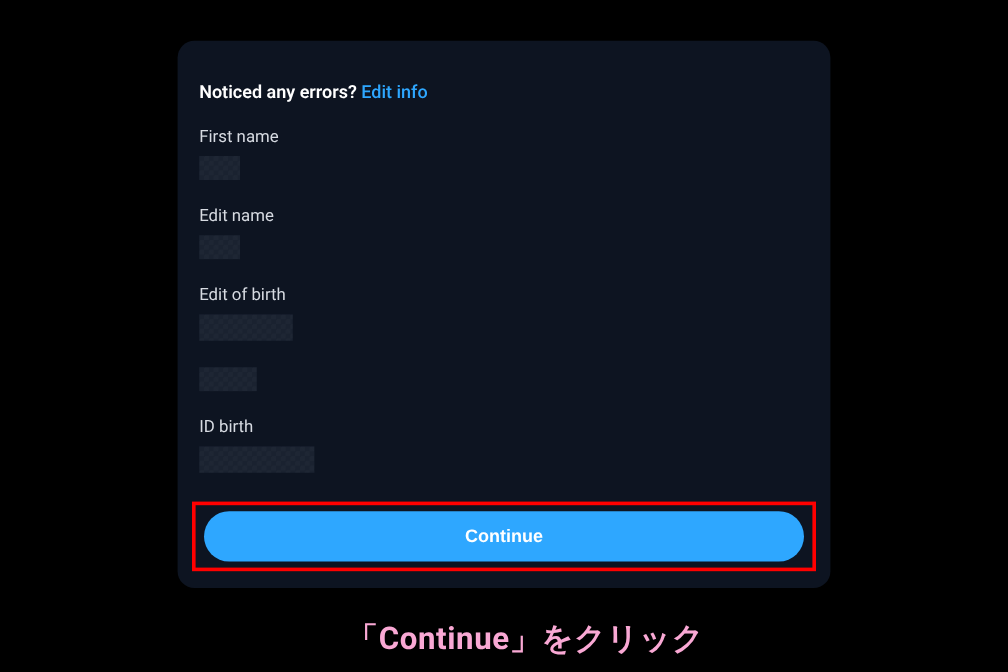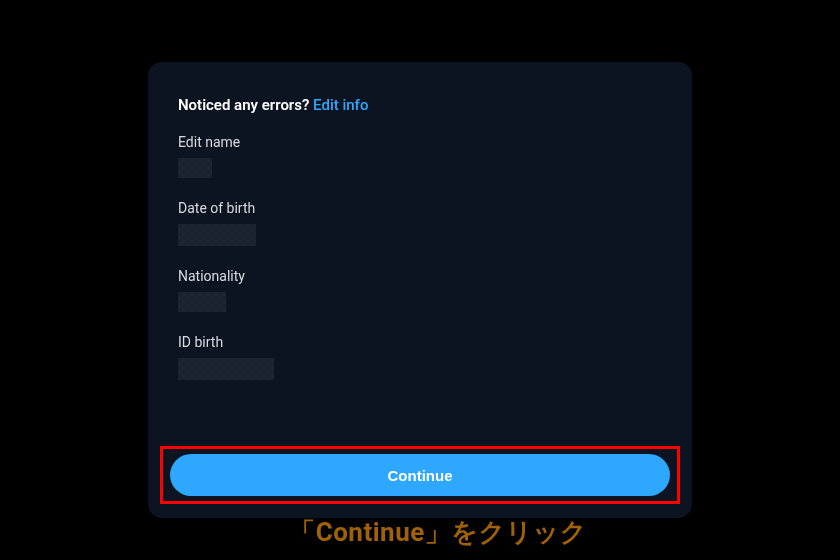--- a/index.html
+++ b/index.html
@@ -1,25 +1,25 @@
 <!DOCTYPE html>
 <html><head>
 <meta charset="utf-8">
 <style>
   * { box-sizing: border-box; margin: 0; padding: 0; }
   html, body { width: 840px; height: 560px; background: #000; font-family: -apple-system, BlinkMacSystemFont, "Segoe UI", Roboto, Helvetica, Arial, sans-serif; overflow: hidden; }
   .card {
     position: absolute;
     left: 148px;
-    top: 62px;
+    top: 34px;
     width: 544px;
     height: 456px;
     background: #0d1421;
     border-radius: 14px;
-    padding: 34px 30px 22px 30px;
+    padding: 34px 30px 22px 18px;
   }
   .prompt-line { font-size: 15px; color: #ffffff; font-weight: 600; margin-bottom: 20px; }
   .prompt-line .edit-link { color: #2ea7ff; font-weight: 500; cursor: pointer; }
   .field-block { margin-bottom: 18px; }
   .field-label { font-size: 14px; color: #d7dbe2; margin-bottom: 8px; font-weight: 400; }
   .redact { position: relative; display: inline-block; }
   .redact::before {
     content: "";
     position: absolute; inset: 0;
     background:
@@ -54,49 +54,52 @@
     font-size: 15px;
     font-weight: 600;
     cursor: pointer;
     text-align: center;
   }
   .caption {
     position: absolute;
     left: 0; right: 0;
     top: 515px;
     text-align: center;
-    color: #a16207;
+    color: #f9a8d4;
     font-size: 26px;
     font-weight: 700;
     letter-spacing: 0.5px;
     margin-left: 36px;
   }
 </style>
 </head>
 <body>
 
 <div class="card">
 
   <div class="prompt-line">
     <span>Noticed any errors? </span><span class="edit-link">Edit info</span>
   </div>
 
+  <div class="field-block">
+    <div class="field-label">First name</div>
+    <span class="redact r-sm"></span>
+  </div>
 
   <div class="field-block">
     <div class="field-label">Edit name</div>
     <span class="redact r-sm"></span>
   </div>
 
   <div class="field-block">
-    <div class="field-label">Date of birth</div>
+    <div class="field-label">Edit of birth</div>
     <span class="redact r-md"></span>
   </div>
 
   <div class="field-block">
-    <div class="field-label">Nationality</div>
     <span class="redact r-nat"></span>
   </div>
 
   <div class="field-block">
     <div class="field-label">ID birth</div>
     <span class="redact r-id"></span>
   </div>
 
   <div class="highlight-box"></div>
 

